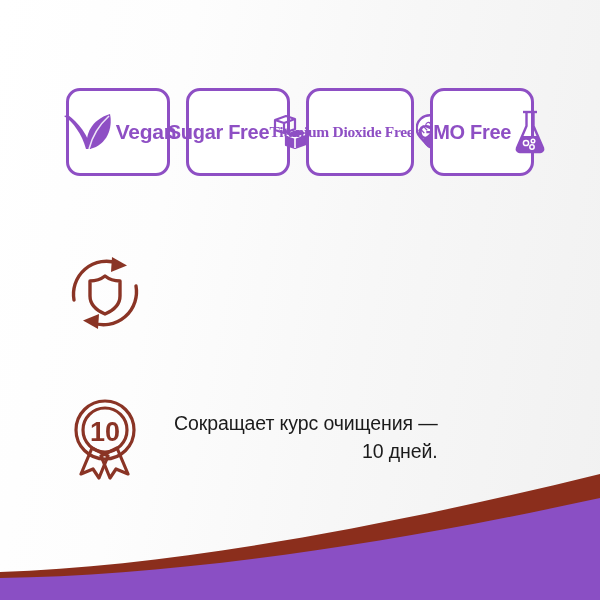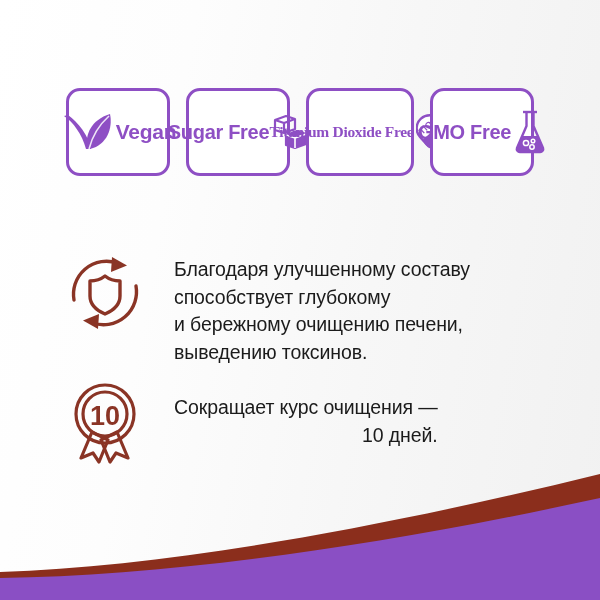--- a/index.html
+++ b/index.html
@@ -72,21 +72,21 @@
   #badge-gmo { width: 104px; }
   #badge-gmo .badge-text { font-size: 20px; text-align: left; }
 
   
   .feature {
     position: absolute;
     display: flex;
     align-items: flex-start;
   }
   #feature-clean { left: 64px; top: 252px; }
-  #feature-course { left: 64px; top: 378px; }
+  #feature-course { left: 64px; top: 394px; }
 
   .feature-icon {
     flex: none;
     width: 82px;
   }
   .feature-text {
     margin-left: 28px;
     color: #1b1b1b;
     font-size: 19.5px;
     line-height: 1.42;
@@ -186,24 +186,20 @@
       <svg width="82" height="82" viewBox="0 0 82 82">
         <g stroke="#8A3425" stroke-width="3.4" fill="none" stroke-linecap="round">
           <path d="M10 48 A33 33 0 0 1 53 11"></path>
           <path d="M72 34 A33 33 0 0 1 29 71"></path>
         </g>
         <path d="M48 5 L63 13.5 L47 20 Z" fill="#8A3425"></path>
         <path d="M34 77 L19 68.5 L35 62 Z" fill="#8A3425"></path>
         <path d="M41 24 C 36 28, 30 29, 26 29 L26 44 C 26 54, 34 59, 41 62 C 48 59, 56 54, 56 44 L56 29 C 52 29, 46 28, 41 24 Z" fill="none" stroke="#8A3425" stroke-width="3.4" stroke-linejoin="round"></path>
       </svg>
     </div>
-    <div class="feature-text">Благодаря улучшенному составу
-способствует глубокому
-и бережному очищению печени,
-выведению токсинов.</div>
   </div>
 
   <div class="feature" id="feature-course">
     <div class="feature-icon">
       <svg width="82" height="86" viewBox="0 0 82 86">
         <g stroke="#8A3425" stroke-width="3.2" fill="none" stroke-linejoin="round" stroke-linecap="round">
           <path d="M28 54 L17 80 L29 75 L35 84 L44 62 Z"></path>
           <path d="M53 54 L64 80 L52 75 L46 84 L37 62 Z"></path>
         </g>
         <circle cx="41" cy="36" r="29" fill="none" stroke="#8A3425" stroke-width="3.2"></circle>

